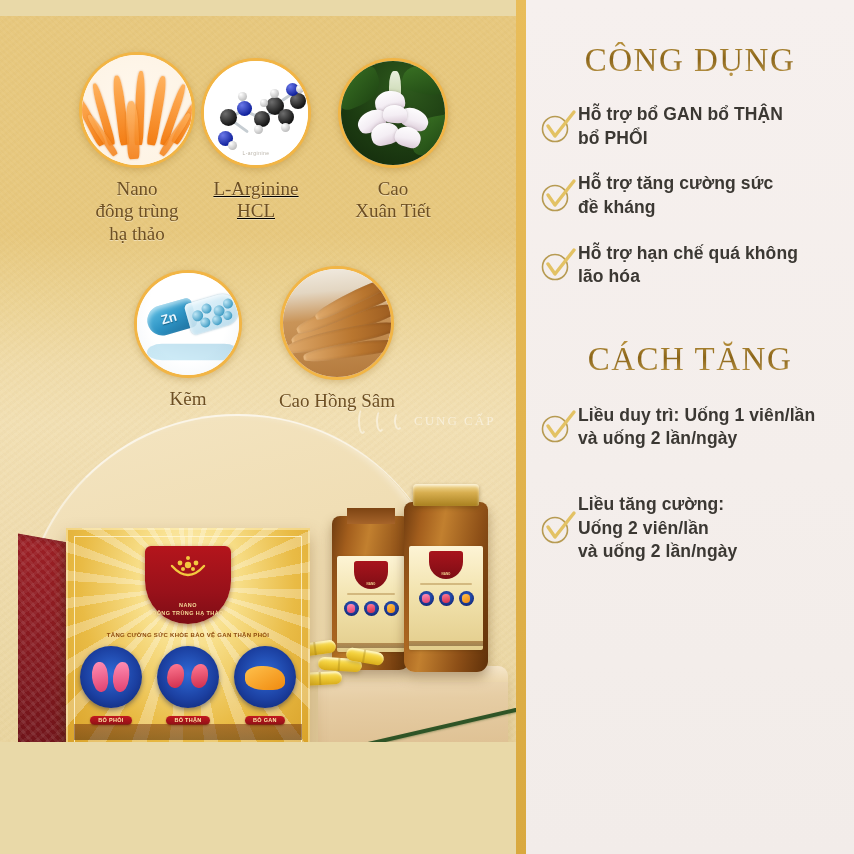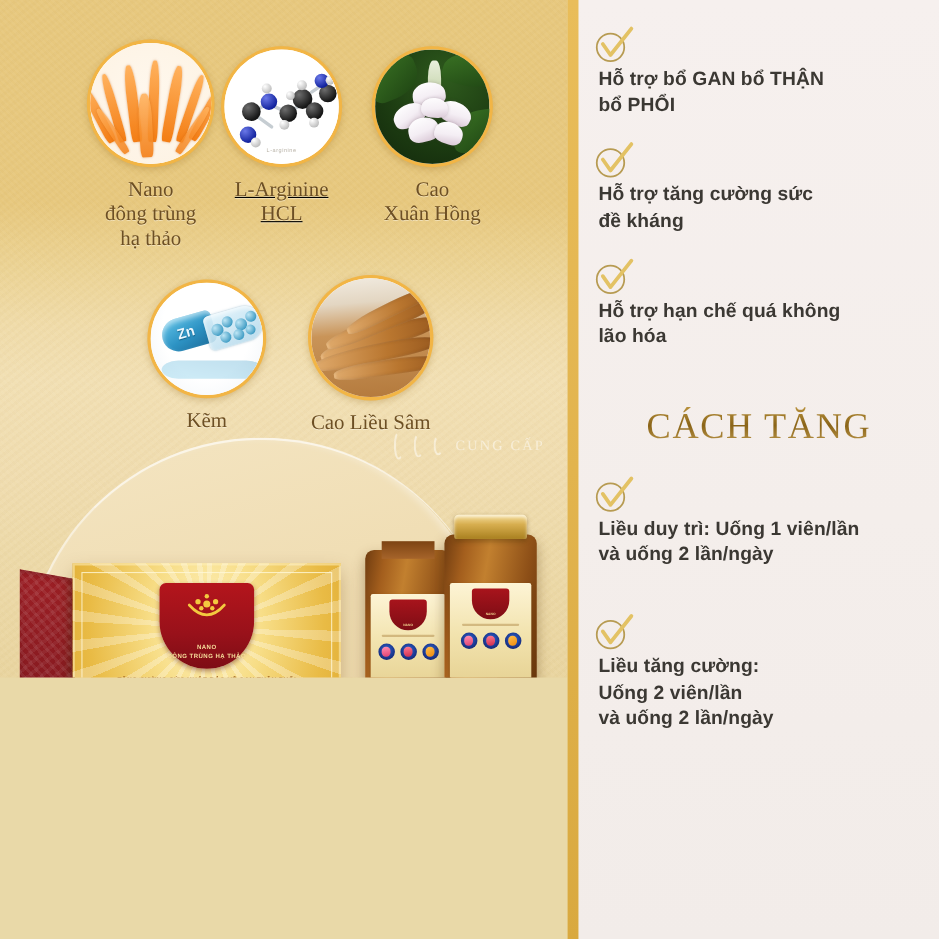--- a/index.html
+++ b/index.html
@@ -5,21 +5,21 @@
   * { box-sizing: border-box; margin: 0; padding: 0; }
   body {
     width: 854px; height: 854px;
     font-family: "Liberation Sans", sans-serif;
     overflow: hidden; background: #e9d9a8;
   }
   .poster { position: relative; width: 854px; height: 854px; overflow: hidden; }
 
   
   .left-panel {
-    position: absolute; left: 0; top: 0; width: 516px; height: 616px;
+    position: absolute; left: 0; top: 16px; width: 516px; height: 726px;
     background:
       linear-gradient(180deg,
         #e7c87e 0%, #e7c87e 30%,
         #ecd496 40%, #f0dcaa 48%,
         #f2e0b4 56%, #f0ddb0 70%,
         #eddaa9 82%, #e9d5a0 100%);
     overflow: hidden;
   }
   .grain {
     position: absolute; inset: 0;
@@ -268,21 +268,21 @@
   }
   .section-title {
     font-family:"Liberation Serif", serif;
     font-size:33px; letter-spacing:1.5px;
     background: linear-gradient(180deg,#b8913c 0%, #8a6418 45%, #c6a255 100%);
     -webkit-background-clip:text; background-clip:text; color:#8f6a22;
     -webkit-text-fill-color: transparent;
     text-align:center;
   }
   .list { margin-top:6px; }
-  .row { display:flex; align-items:flex-start; padding: 0 19px 0 14px; flex-direction: column; }
+  .row { display:flex; align-items:center; padding: 0 19px 0 14px; }
   .check { position:relative; width:34px; height:32px; flex:0 0 34px; margin-top:2px; }
   .check svg { position:absolute; left:0; top:-5px; }
   .row-text {
     font-size:17.5px; line-height:1.35; color:#3b3833;
     font-weight:bold; letter-spacing:.1px;
     white-space: pre-line; padding-left:4px;
   }
   .note {
     position:absolute; left:40px; right:10px; bottom:22px;
     font-size:10.5px; line-height:1.5; color:#8c867e; white-space:pre-line;
@@ -357,21 +357,21 @@
           <div class="stalk" style="left:48px;top:10px;width:12px;height:40px;"></div>
           <div class="petal" style="left:34px;top:30px;width:30px;height:22px;transform:rotate(-8deg);"></div>
           <div class="petal" style="left:16px;top:50px;width:30px;height:20px;transform:rotate(-28deg);"></div>
           <div class="petal" style="left:58px;top:48px;width:30px;height:20px;transform:rotate(26deg);"></div>
           <div class="petal" style="left:30px;top:62px;width:28px;height:22px;transform:rotate(-14deg);"></div>
           <div class="petal" style="left:54px;top:66px;width:26px;height:20px;transform:rotate(18deg);"></div>
           <div class="petal" style="left:42px;top:44px;width:24px;height:18px;transform:rotate(4deg);"></div>
         </div>
       </div>
       <div class="ing-label">Cao
-Xuân Hồng</div>
+Xuân Tiết</div>
     </div>
 
     <div class="ing" style="left:130px; top:254px; width:116px;">
       <div class="circ" style="width:108px;height:108px;margin:0 auto;">
         <div class="art-zinc">
           <div class="cap-solid" style="left:10px;top:30px;width:48px;height:30px;transform:rotate(-16deg);">
             <div class="zn-text" style="left:14px;top:7px;">Zn</div>
           </div>
           <div class="cap-clear" style="left:50px;top:24px;width:52px;height:32px;transform:rotate(-16deg);">
             <div class="bead" style="left:5px;top:9px;width:11px;height:11px;"></div>
@@ -391,21 +391,21 @@
     <div class="ing" style="left:277px; top:250px; width:120px;">
       <div class="circ" style="width:114px;height:114px;margin:0 auto;">
         <div class="art-ginseng">
           <div class="root" style="left:6px;top:46px;width:110px;height:18px;transform:rotate(-18deg);"></div>
           <div class="root" style="left:2px;top:60px;width:112px;height:16px;transform:rotate(-12deg);"></div>
           <div class="root" style="left:10px;top:34px;width:104px;height:15px;transform:rotate(-22deg);"></div>
           <div class="root" style="left:20px;top:74px;width:98px;height:14px;transform:rotate(-8deg);"></div>
           <div class="root" style="left:28px;top:22px;width:88px;height:13px;transform:rotate(-26deg);"></div>
         </div>
       </div>
-      <div class="ing-label">Cao Liều Sâm</div>
+      <div class="ing-label">Cao Hồng Sâm</div>
     </div>
 
     <div class="watermark">
       <div class="wm-arc"></div>
       <div class="wm-arc a2"></div>
       <div class="wm-arc a3"></div>
       <div class="wm-text">CUNG CẤP</div>
     </div>
 
     <div class="scene">
@@ -515,20 +515,21 @@
       <div class="stem" style="left:320px; top:244px; width:200px; height:4px; transform:rotate(-13deg);"></div>
       <div class="billy" style="left:268px; top:290px;"></div>
       <div class="pebble" style="left:498px; top:296px; width:34px; height:30px;"></div>
     </div>
   </div>
 
   <div class="divider"></div>
 
   <div class="right-panel">
 
+    <div class="section-title" style="margin-top:42px;">CÔNG DỤNG</div>
 
     <div class="list" style="margin-top:24px;">
       <div class="row" style="margin-bottom:22px;">
         <div class="check">
           <svg width="40" height="38" viewBox="0 0 40 38">
             <circle cx="15" cy="22" r="12.5" fill="none" stroke="#b79b52" stroke-width="1.6"></circle>
             <path d="M8 19 L15 29 L34 5" fill="none" stroke="#e3c264" stroke-width="3.4" stroke-linecap="round" stroke-linejoin="round"></path>
           </svg>
         </div>
         <div class="row-text">Hỗ trợ bổ GAN bổ THẬN

